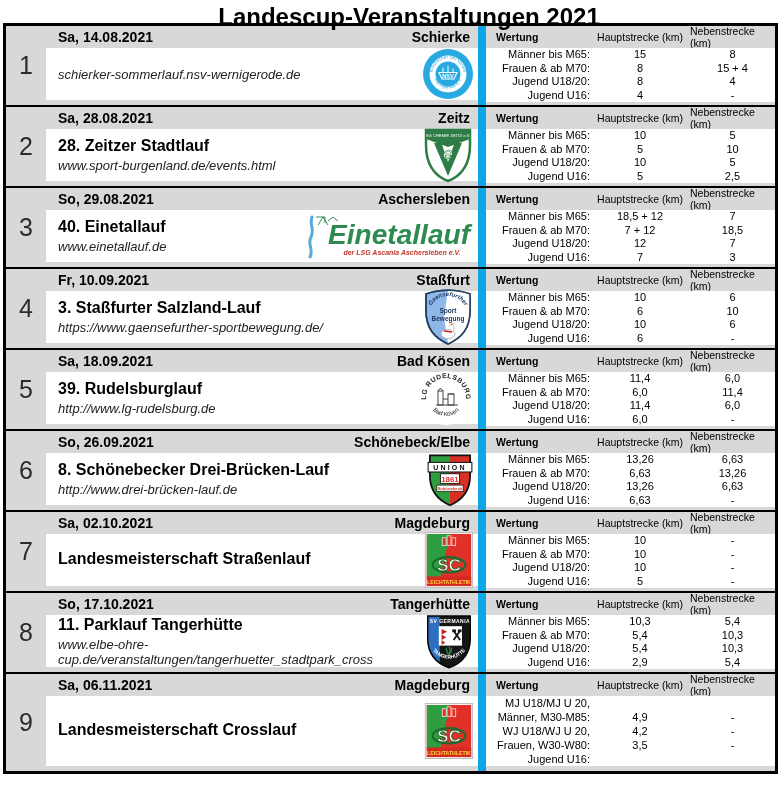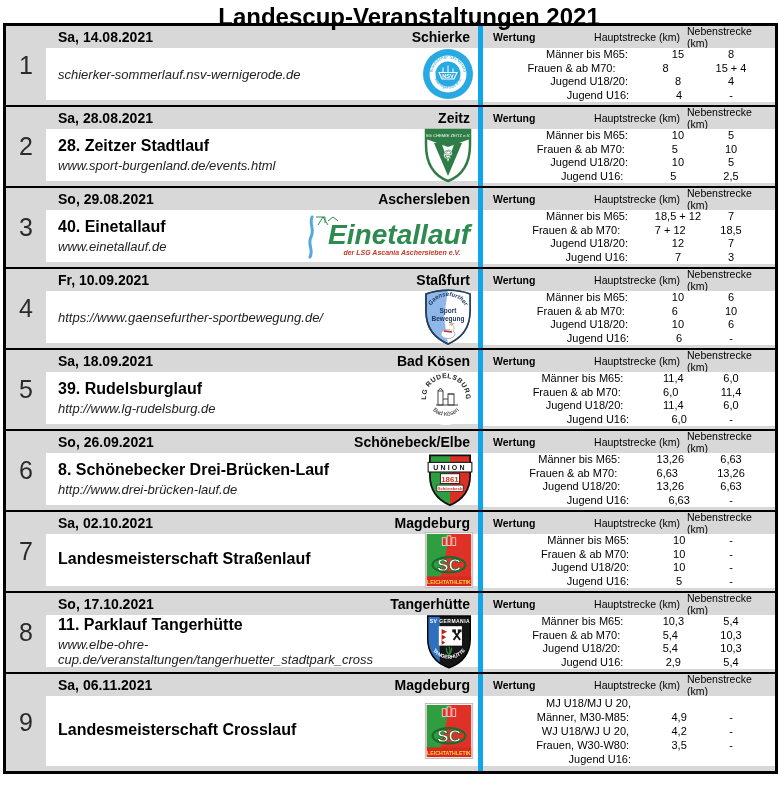--- a/index.html
+++ b/index.html
@@ -31,28 +31,28 @@
     flex:1; background:#fff; margin-bottom:5px; position:relative;
     display:flex; align-items:center;
   }
   .texts { padding-left:12px; max-width:300px; }
   .etitle { font-size:16px; font-weight:bold; margin-bottom:3px; white-space:nowrap; }
   .eurl { font-size:13px; color:#222;font-style:italic; }
   .logo-slot {
     position:absolute; right:4px; top:50%; transform:translateY(-50%);
     display:flex; align-items:center;
   }
-  .right { flex:1; border-left:5px solid #0ea5e9; display:flex; flex-direction:column; }
+  .right { flex:1; border-left:8px solid #0ea5e9; display:flex; flex-direction:column; }
   .wheader { height:22px; display:flex; align-items:center; font-size:10.5px; }
   .wh-cat { width:104px; padding-left:10px; font-weight:bold; }
   .wh-main { width:100px; text-align:center; }
   .wh-side { flex:1; text-align:left; }
   .wbody {
     flex:1; background:#fff; margin-bottom:5px;
-    display:flex; flex-direction:column; justify-content:center; font-size:11px;align-items:center;
+    display:flex; flex-direction:column; justify-content:center; font-size:11px;
   }
   .wrow { display:flex; line-height:13.5px; }
   .event.tall .wrow { line-height:14px; }
   .wlabel { width:104px; text-align:right; }
   .wmain { width:100px; text-align:center; }
   .wside { flex:1; text-align:center; }
   svg text { font-family:"Liberation Sans", sans-serif; }
 </style>
 </head>
 <body>
@@ -224,20 +224,21 @@
   </div>
     <div class="event">
     <div class="num">4</div>
     <div class="left">
       <div class="date-bar">
         <span class="date">Fr, 10.09.2021</span>
         <span class="city">Staßfurt</span>
       </div>
       <div class="content">
         <div class="texts">
+          <div class="etitle">3. Staßfurter Salzland-Lauf</div>
           <div class="eurl">https://www.gaensefurther-sportbewegung.de/</div>
         </div>
         <div class="logo-slot">
             <svg width="52" height="60" viewBox="0 0 52 60">
       <path d="M4 7 C17 2 35 2 48 7 V24 C48 42 39 51 26 57 C13 51 4 42 4 24 Z" fill="#8fb8e8" stroke="#24415f" stroke-width="1.6"></path>
       <path d="M26 3.2 C34 3.2 42 4.5 48 7 V24 C48 42 39 51 26 57 L22 30 Z" fill="#fff"></path>
       <path d="M4 7 C17 2 35 2 48 7 V24 C48 42 39 51 26 57 C13 51 4 42 4 24 Z" fill="none" stroke="#24415f" stroke-width="1.6"></path>
       <path id="gfA3" d="M 8 21 A 19.5 19.5 0 0 1 44 21" fill="none"></path>
       <text font-size="6" font-weight="bold" font-style="italic" fill="#1f3864"><textPath href="#gfA3" startOffset="50%" text-anchor="middle">Gaensefurther</textPath></text>
       <text x="26" y="26" font-size="6.5" font-weight="bold" fill="#1f3864" text-anchor="middle">Sport</text>

